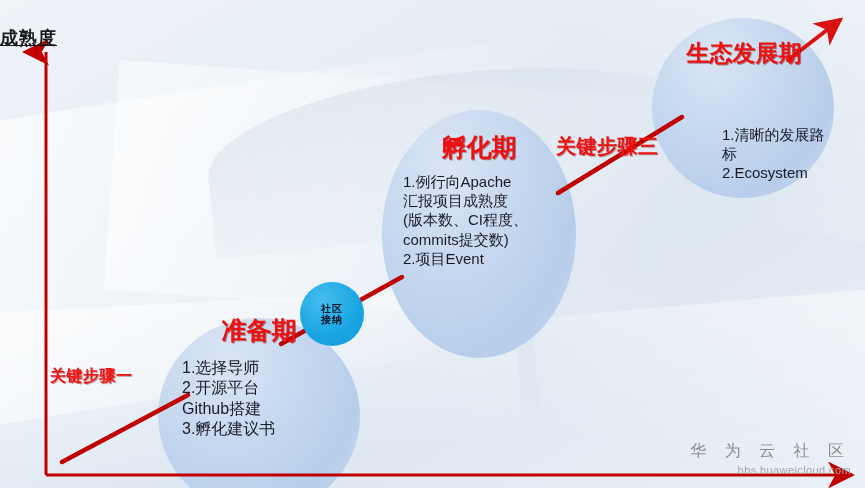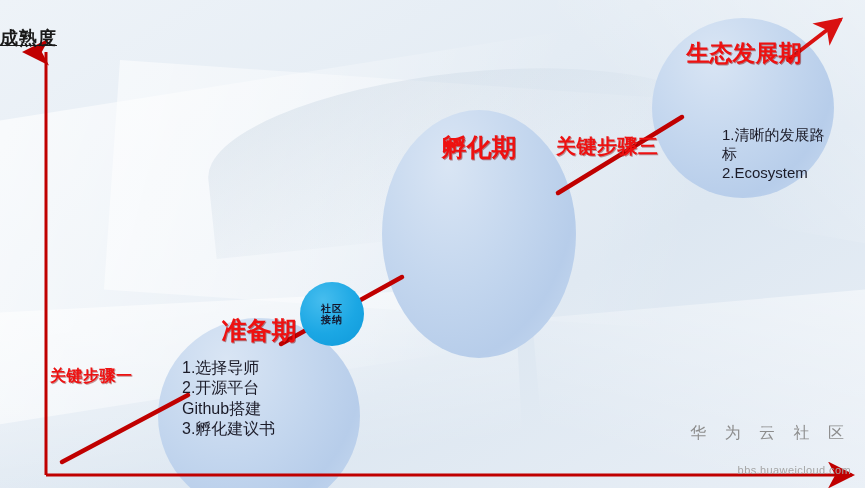--- a/index.html
+++ b/index.html
@@ -85,21 +85,21 @@
     white-space:nowrap; letter-spacing:.5px;
     text-shadow:1px 1px 0 rgba(120,0,0,.4);
   }
 
   
   #watermark { position:absolute; right:14px; bottom:12px; text-align:right; }
   #watermark-brand {
     font-size:16px; color:#8d8d8d; letter-spacing:7px; font-weight:400;text-align:center;
   }
   #watermark-url {
-    font-size:11px; color:#a6a6a6; letter-spacing:.4px; margin-top:20px;
+    font-size:11px; color:#a6a6a6; letter-spacing:.4px; margin-top:2px;
   }
 </style>
 </head>
 <body>
 
 <div id="slide">
 
   <div class="facet" id="facet-a"></div>
   <div class="facet" id="facet-b"></div>
   <div class="facet" id="facet-c"></div>
@@ -141,20 +141,25 @@
 
   <div id="axis-y-label">成熟度</div>
 
   <div class="stage-title" id="title-preparation" style="left:158px; width:202px; top:314px; font-size:25px;">准备期</div>
   <div class="stage-body" id="body-preparation" style="left:182px; top:358px; width:180px; font-size:16px;">1.选择导师
 2.开源平台
 Github搭建
 3.孵化建议书</div>
 
   <div class="stage-title" id="title-incubation" style="left:382px; width:194px; top:131px; font-size:25px;">孵化期</div>
+  <div class="stage-body" id="body-incubation" style="left:403px; top:172px; width:190px; font-size:15px;">1.例行向Apache
+汇报项目成熟度
+(版本数、CI程度、
+commits提交数)
+2.项目Event</div>
 
   <div class="stage-title" id="title-ecosystem" style="left:648px; width:192px; top:38px; font-size:23px;">生态发展期</div>
   <div class="stage-body" id="body-ecosystem" style="left:722px; top:88px; width:152px; font-size:15px;margin-top:37px;">1.清晰的发展路
 标
 2.Ecosystem</div>
 
 
   <div class="milestone" id="milestone-two" style="left:300px; top:282px; width:64px; height:64px; font-size:10px;">社区
 接纳</div>
 

